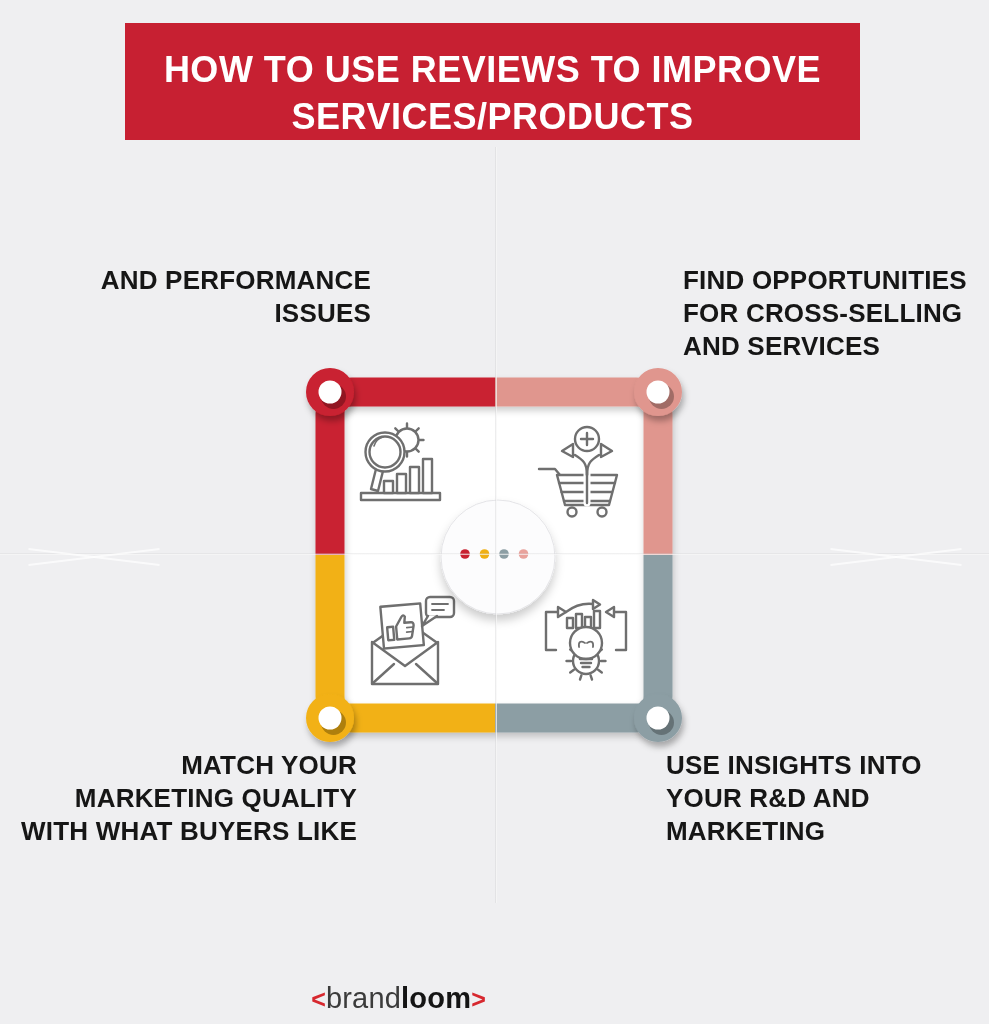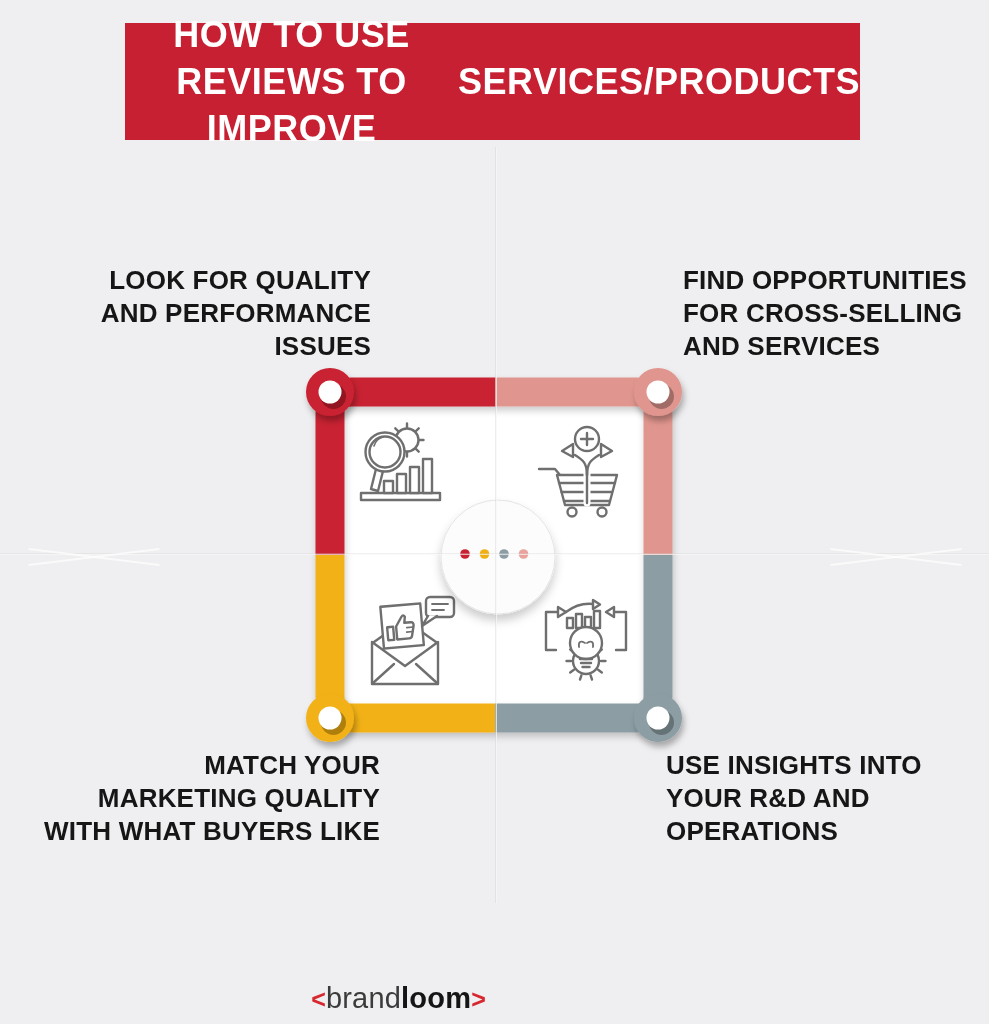--- a/index.html
+++ b/index.html
@@ -2,32 +2,32 @@
 <html><head>
 <meta charset="utf-8">
 <style>
   html,body{margin:0;padding:0;}
   body{width:989px;height:1024px;overflow:hidden;background:#EFEFF1;
        font-family:"Liberation Sans","DejaVu Sans",sans-serif;}
   .canvas{position:relative;width:989px;height:1024px;background:#EFEFF1;}
 
   
   .banner{position:absolute;left:125px;top:23px;width:735px;height:117px;
-          background:#C72032;display:flex;
+          background:#C72032;display:flex;flex-direction:column;
           align-items:center;justify-content:flex-end;}
   .banner span{display:block;color:#FFFFFF;font-weight:700;font-size:36px;
                line-height:47px;letter-spacing:.5px;text-align:center;}
 
   
   .lbl{position:absolute;color:#161616;font-weight:700;font-size:26px;
        line-height:33px;letter-spacing:.2px;}
   .lbl span{display:block;}
   .lbl.tl{left:61px;top:264px;width:310px;text-align:right;}
   .lbl.tr{left:683px;top:264px;width:300px;text-align:left;}
-  .lbl.bl{left:28px;top:749px;width:352px;text-align:right;}
+  .lbl.bl{left:5px;top:749px;width:352px;text-align:right;}
   .lbl.br{left:666px;top:749px;width:300px;text-align:left;}
 
   
   .diagram{position:absolute;left:280px;top:355px;width:430px;height:410px;}
 
   
   .crease-v{position:absolute;left:495px;top:147px;width:2px;height:756px;
             background:linear-gradient(to right,rgba(120,120,125,.18),rgba(255,255,255,.9));}
   .crease-h{position:absolute;left:0;top:553px;width:989px;height:2px;
             background:linear-gradient(to bottom,rgba(120,120,125,.14),rgba(255,255,255,.85));}
@@ -48,41 +48,40 @@
 <body>
 
 <div class="canvas">
 
   <header class="banner">
     <span>HOW TO USE REVIEWS TO IMPROVE</span>
     <span>SERVICES/PRODUCTS</span>
   </header>
 
   <div class="lbl tl">
-    <span>LOOK FOR QUALITY</span>
     <span>AND PERFORMANCE</span>
     <span>ISSUES</span>
   </div>
 
   <div class="lbl tr">
     <span>FIND OPPORTUNITIES</span>
     <span>FOR CROSS-SELLING</span>
     <span>AND SERVICES</span>
   </div>
 
   <div class="lbl bl">
     <span>MATCH YOUR</span>
     <span>MARKETING QUALITY</span>
     <span>WITH WHAT BUYERS LIKE</span>
   </div>
 
   <div class="lbl br">
     <span>USE INSIGHTS INTO</span>
     <span>YOUR R&amp;D AND</span>
-    <span>OPERATIONS</span>
+    <span>MARKETING</span>
   </div>
 
   <svg class="diagram" viewBox="0 0 430 410">
     <defs>
       <filter id="fshadow" x="-20%" y="-20%" width="140%" height="140%">
         <feDropShadow dx="1" dy="4" stdDeviation="3.5" flood-opacity="0.2"></feDropShadow>
       </filter>
       <filter id="cshadow" x="-40%" y="-40%" width="180%" height="180%">
         <feDropShadow dx="2" dy="5" stdDeviation="3" flood-opacity="0.3"></feDropShadow>
       </filter>

